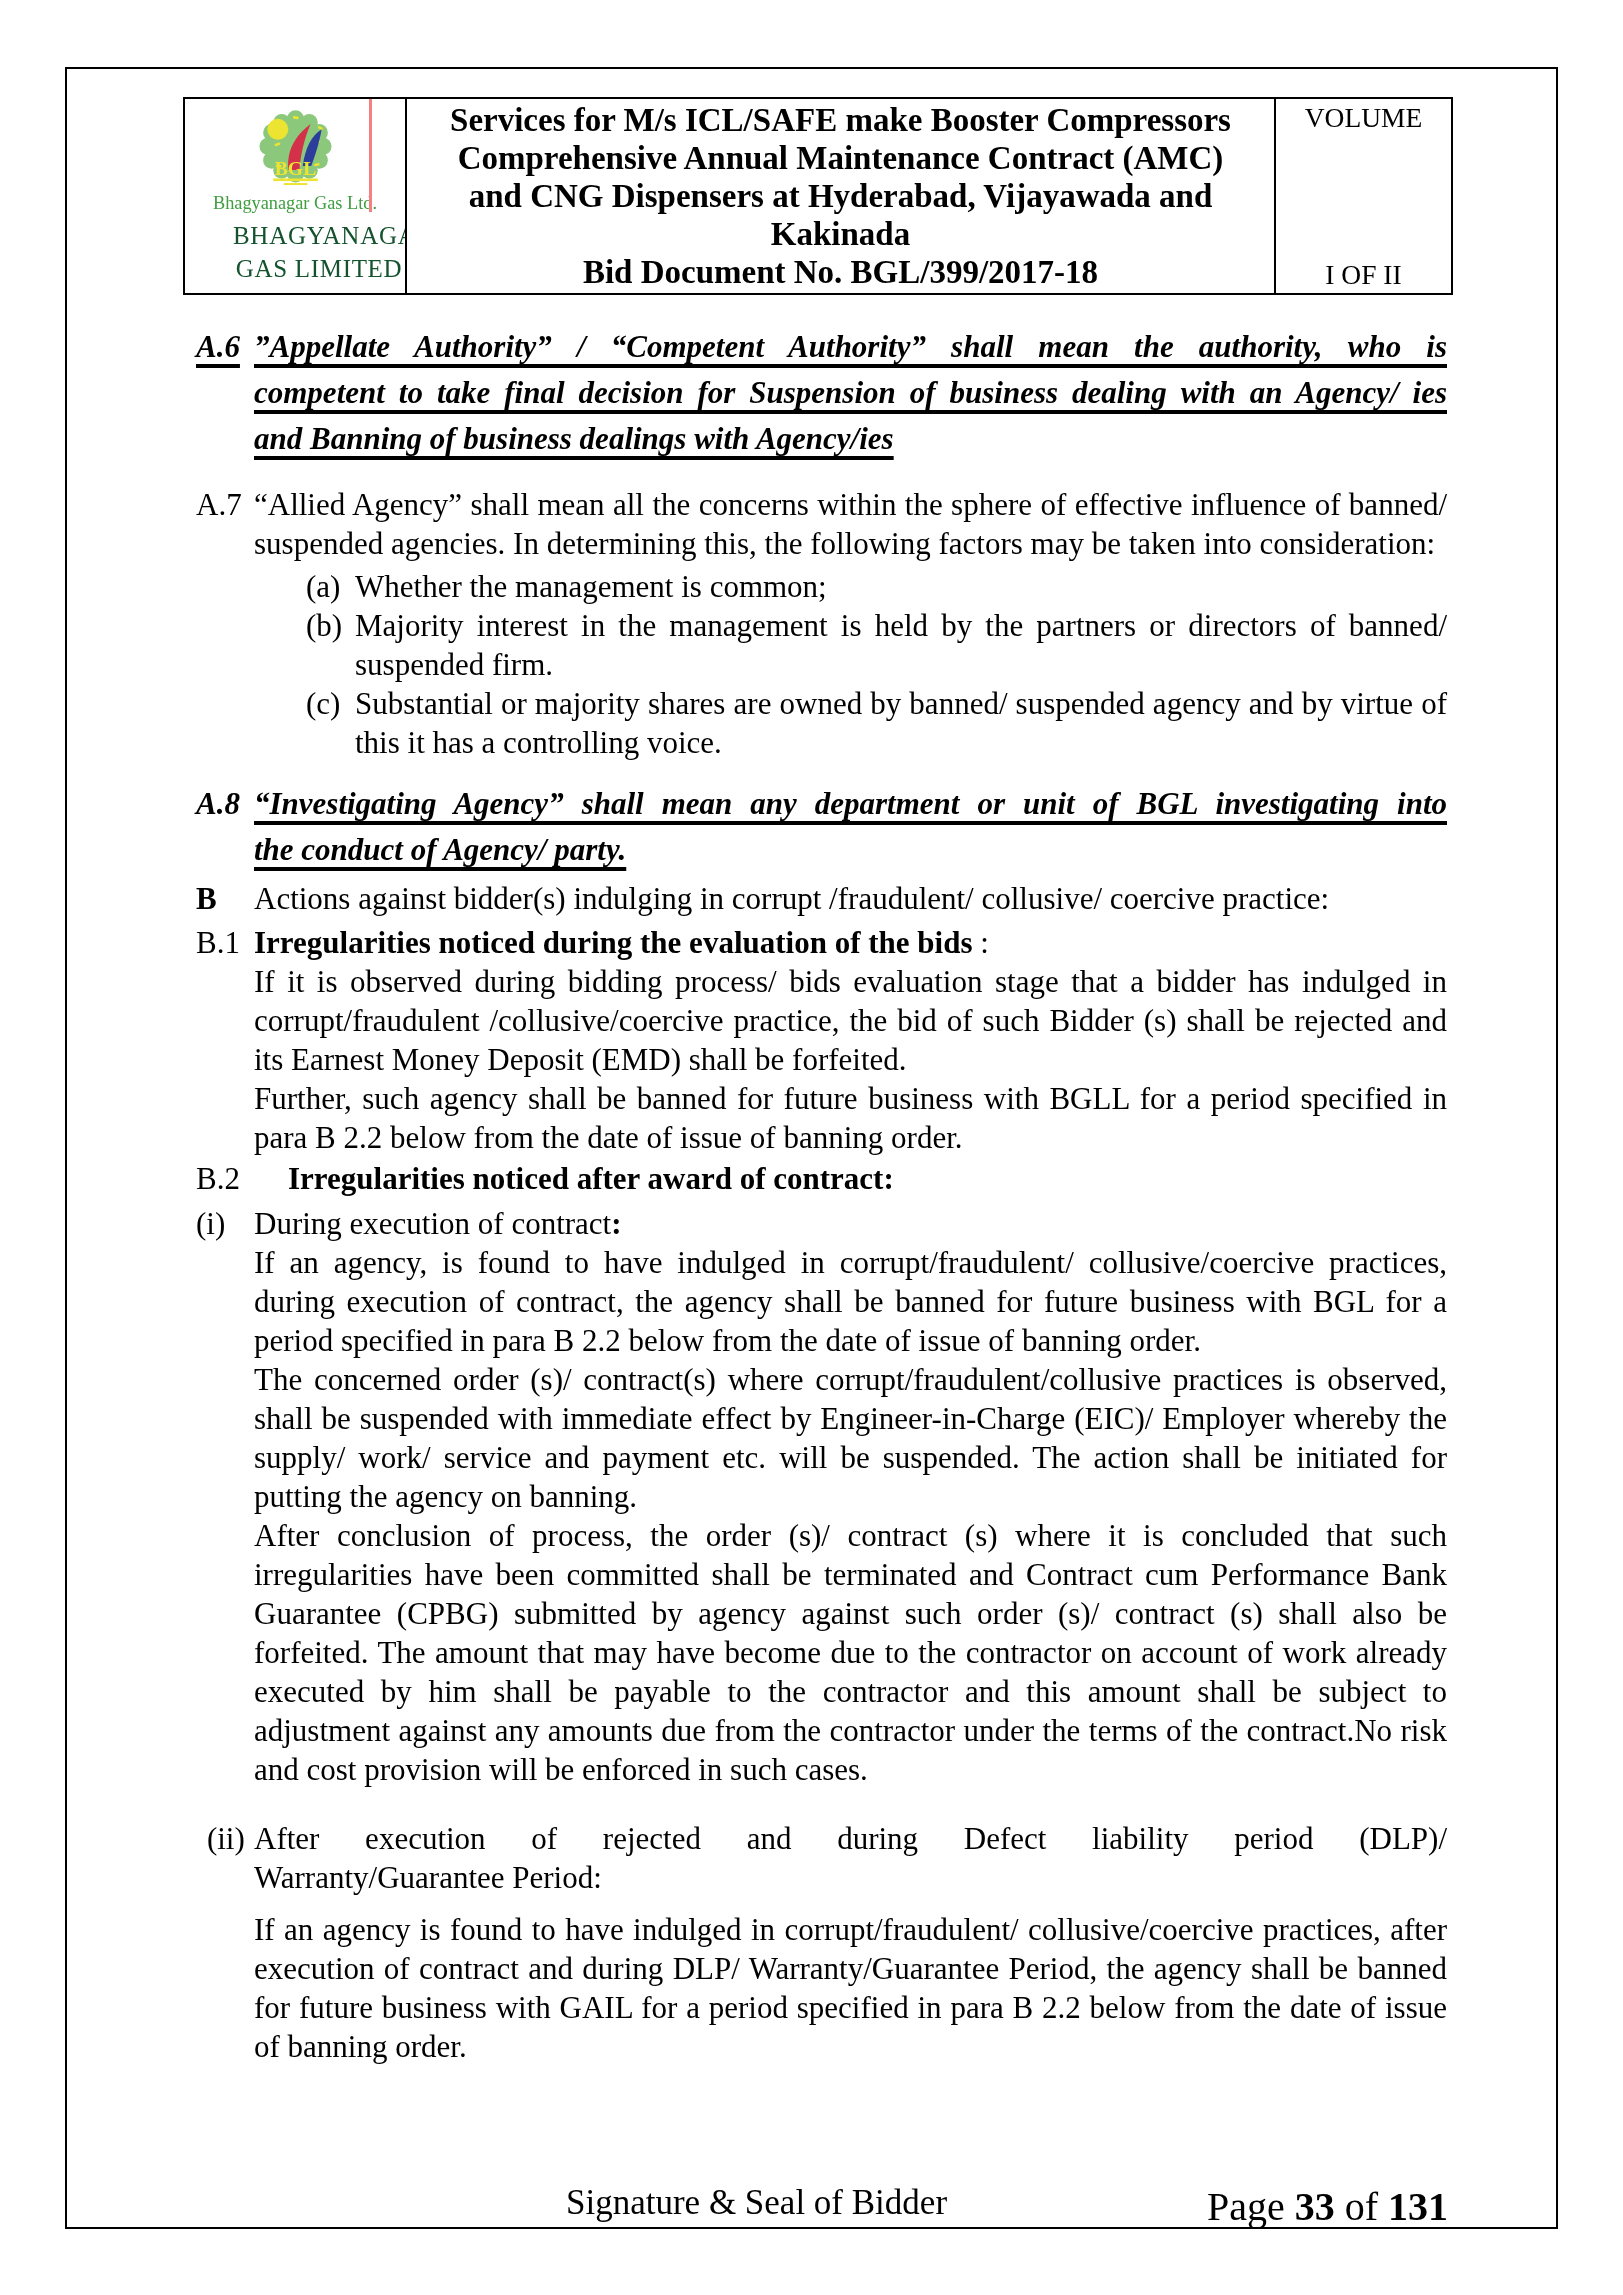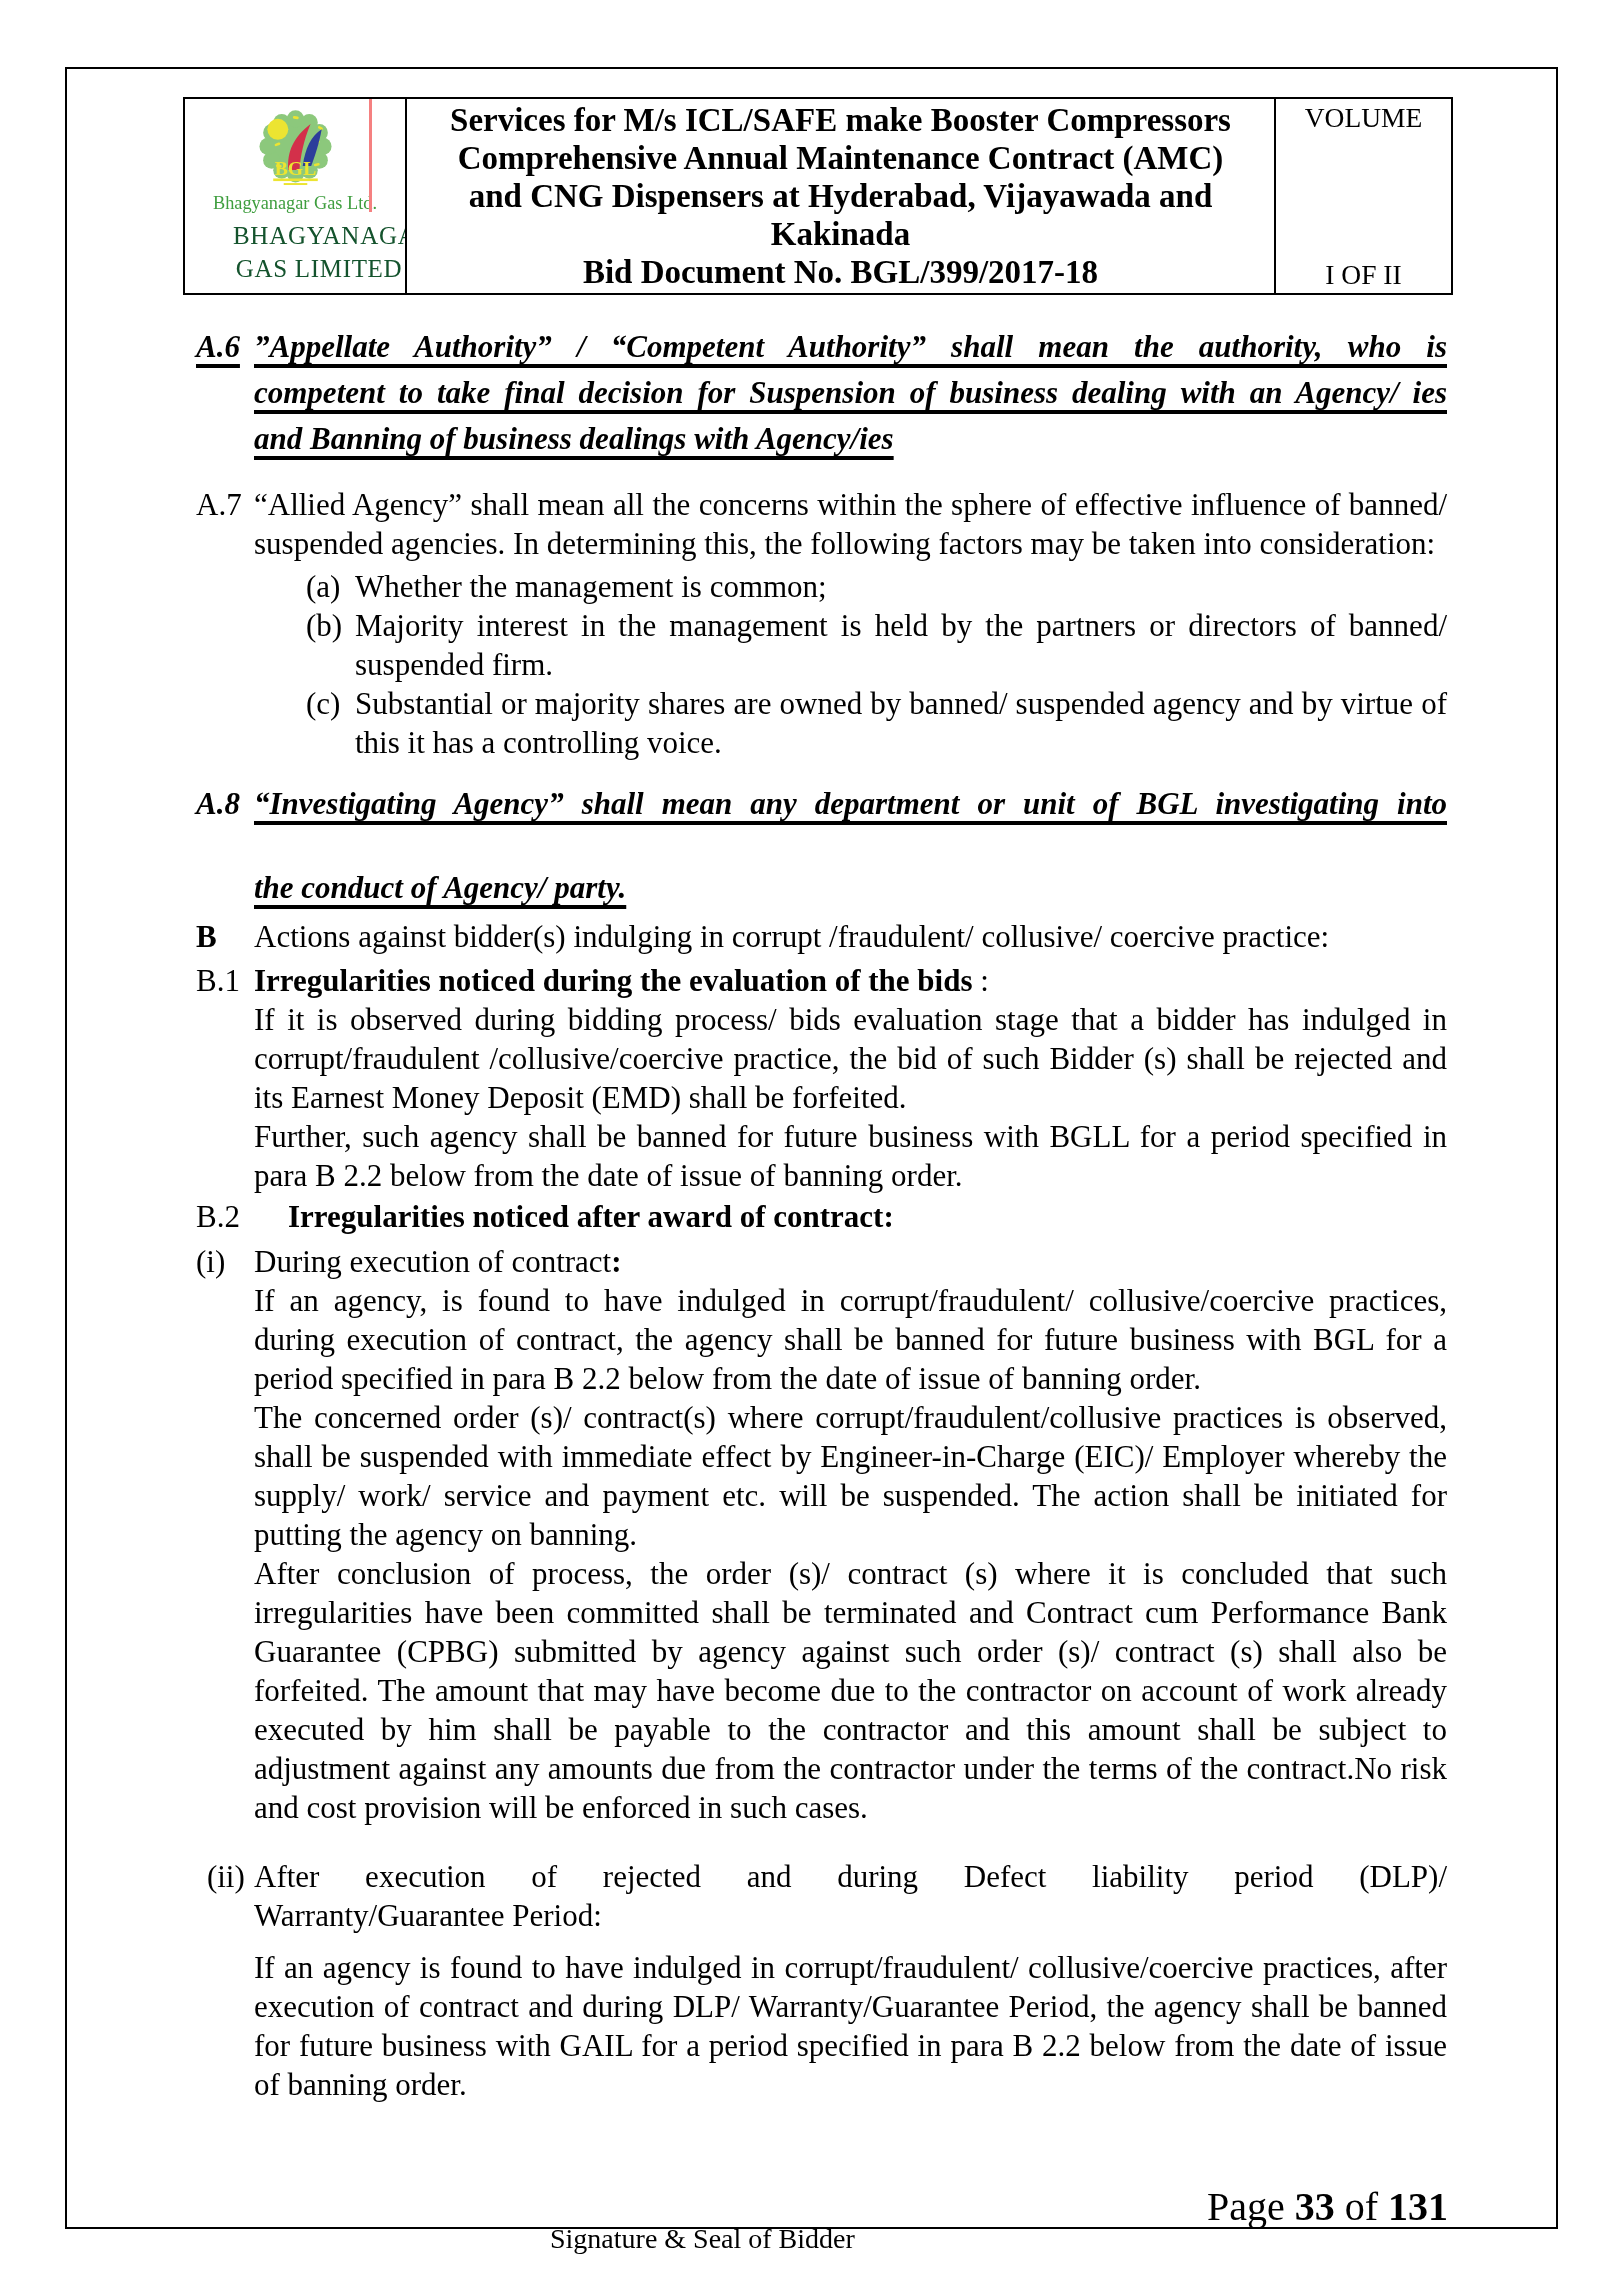--- a/index.html
+++ b/index.html
@@ -90,23 +90,22 @@
   .mt-a7 { margin-top: 23px; }
   .mt-sub { margin-top: 3.9px; }
   .mt-a8 { margin-top: 19.6px; }
   .mt-sm { margin-top: 5.2px; }
   .mt-xs { margin-top: 2.6px; gap: 34px; }
   .mt-ii { margin-top: 30px; }
   .mt-iip { margin-top: 13px; }
   
   .footer-left {
     position: absolute;
-    left: 550px; top: 2183px;
-    font-size: 28px;
-    margin-top: 40px;
+    left: 566px; top: 2183px;
+    font-size: 35px;
   }
   .footer-right {
     position: absolute;
     right: 175px; top: 2183px;
     font-size: 40px;
   }
 </style>
 </head>
 <body>
 
@@ -207,21 +206,21 @@
     </div>
   </div>
 
   <div class="hd mt-a8">
     <div class="row">
       <span class="num">A.8</span>
       <div class="body stretch u">“Investigating Agency” shall mean any department or unit of BGL investigating into</div>
     </div>
     <div class="row">
       <span class="num"></span>
-      <div class="body u" style="text-align:left;margin-top:38px;">the conduct of Agency/ party.</div>
+      <div class="body u" style="text-align:left;">the conduct of Agency/ party.</div>
     </div>
   </div>
 
   <div class="row mt-sm">
     <span class="num bold">B</span>
     <div class="body">Actions against bidder(s) indulging in corrupt /fraudulent/ collusive/ coercive practice:</div>
   </div>
 
   <div class="row mt-sm">
     <span class="num">B.1</span>

